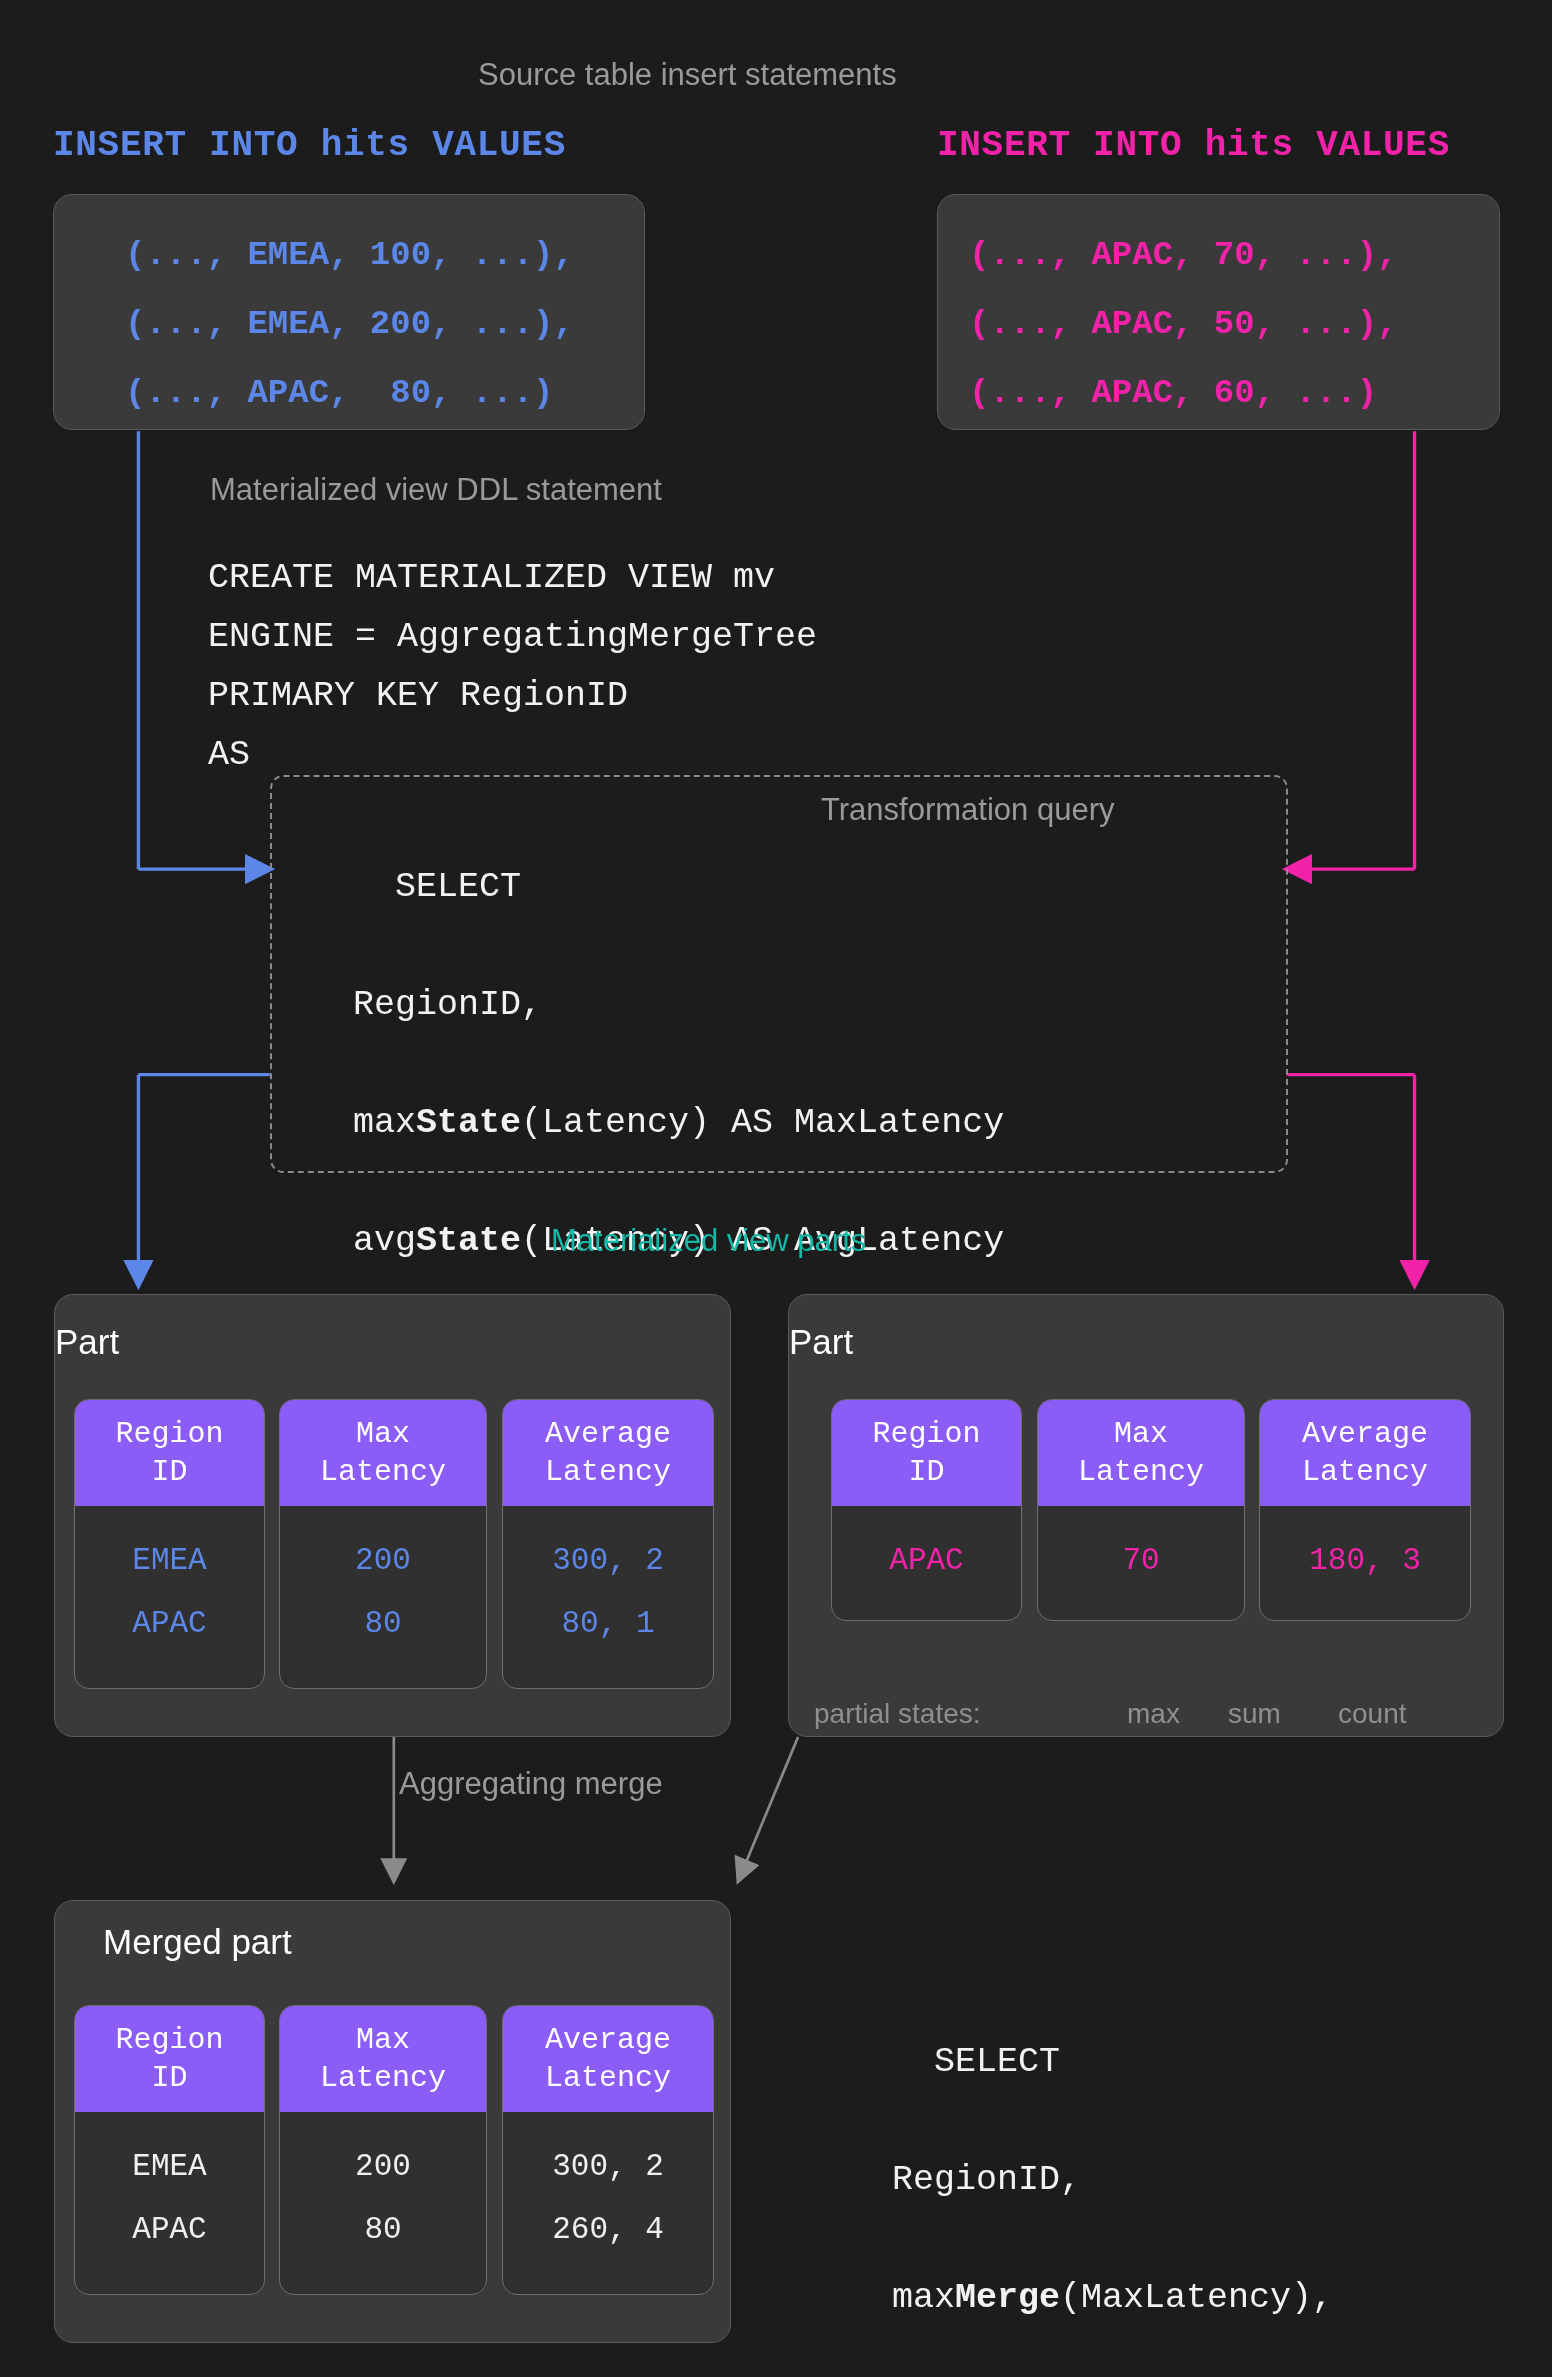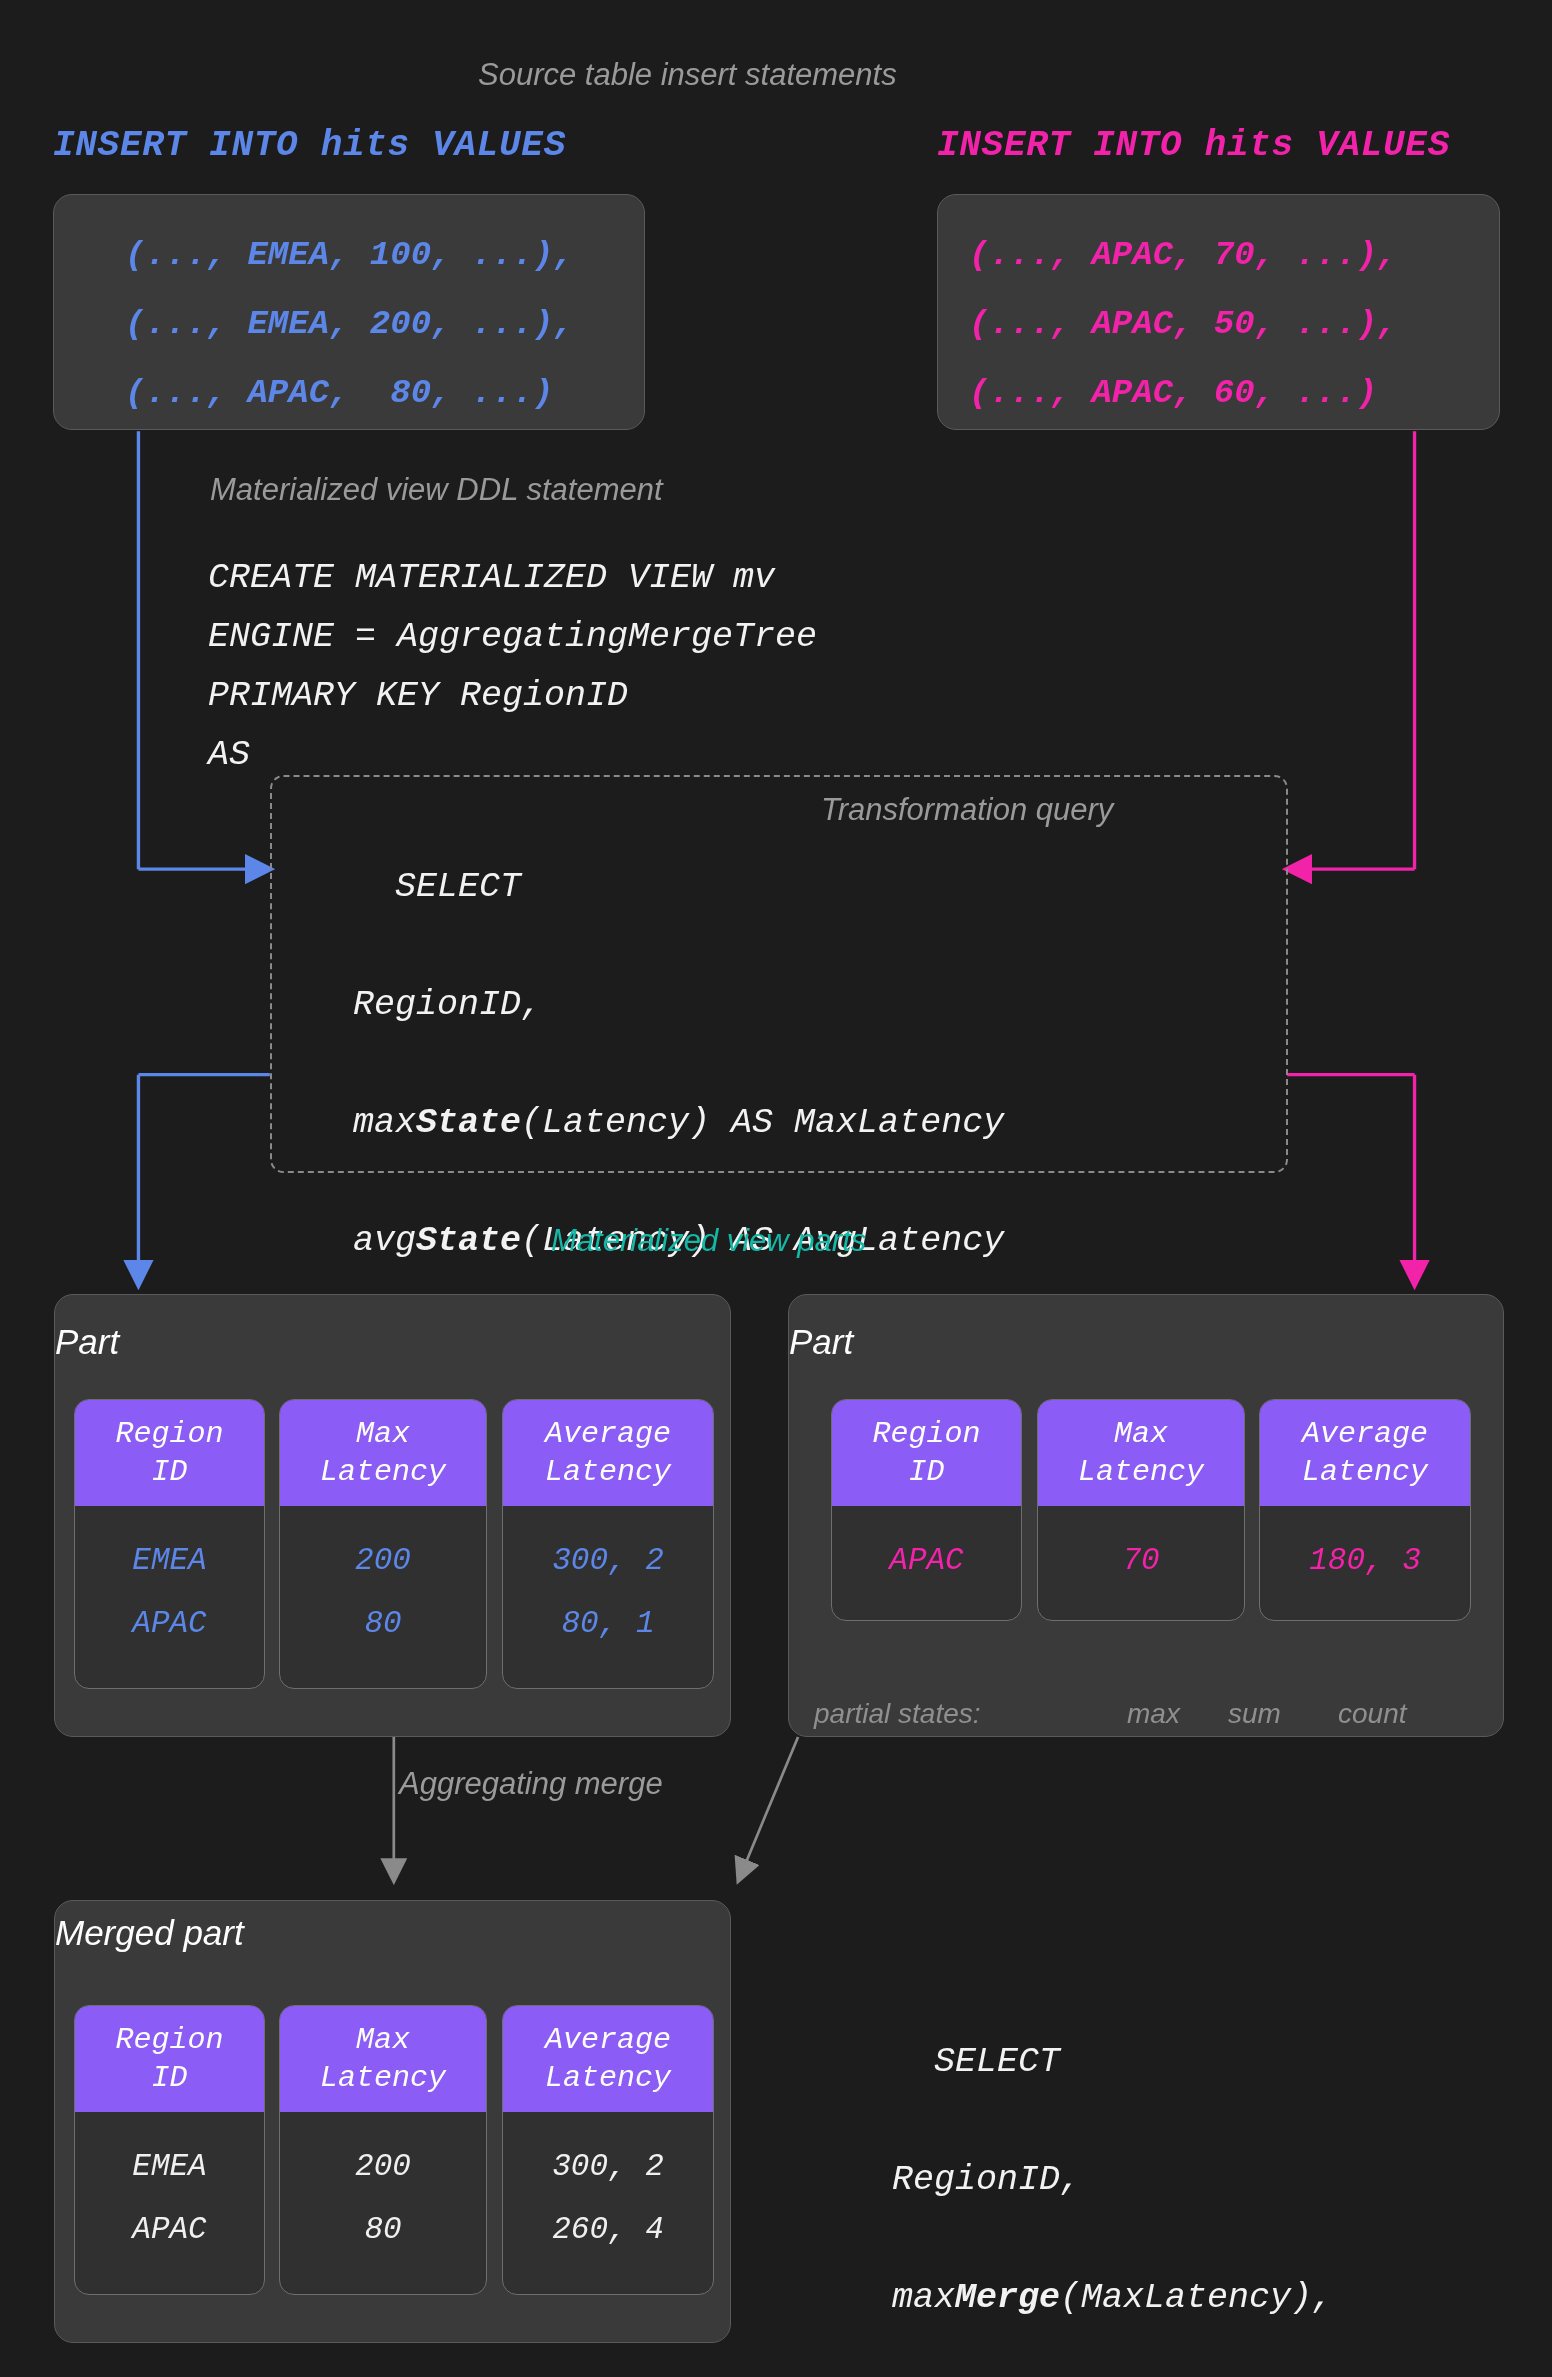--- a/index.html
+++ b/index.html
@@ -6,21 +6,20 @@
   body{
     font-family:"Liberation Sans", sans-serif;
     -webkit-font-smoothing:antialiased;
   }
   #page{
     position:relative;
     width:1519px;
     height:2377px;
     background:#1c1c1c;
     overflow:hidden;
-    font-style:italic;
   }
 
   
   .abs{position:absolute;}
 
   
   .caption{
     color:#9a9a9a;
     font-size:31px;
     font-family:"Liberation Sans", sans-serif;
@@ -280,21 +279,21 @@
   </div>
 
   <div class="abs anno" style="left:814px;top:1698px;">partial states:</div>
   <div class="abs anno" style="left:1127px;top:1698px;">max</div>
   <div class="abs anno" style="left:1228px;top:1698px;">sum</div>
   <div class="abs anno" style="left:1338px;top:1698px;">count</div>
 
   <div class="abs caption" style="left:399px;top:1766px;">Aggregating merge</div>
 
   <div class="abs card" style="left:54px;top:1900px;width:677px;height:443px;">
-    <div class="part-title" style="margin-top:12px;">Merged part</div>
+    <div class="part-title" style="margin-top:21px;padding-left:48px;">Merged part</div>
 
     <div class="col" style="left:19px;top:104px;width:191px;height:290px;">
       <div class="col-head">Region
 ID</div>
       <div class="col-body">
           <div style="color: rgb(240, 240, 240);">EMEA</div>
           <div style="color: rgb(240, 240, 240);">APAC</div>
         </div>
     </div>
 

